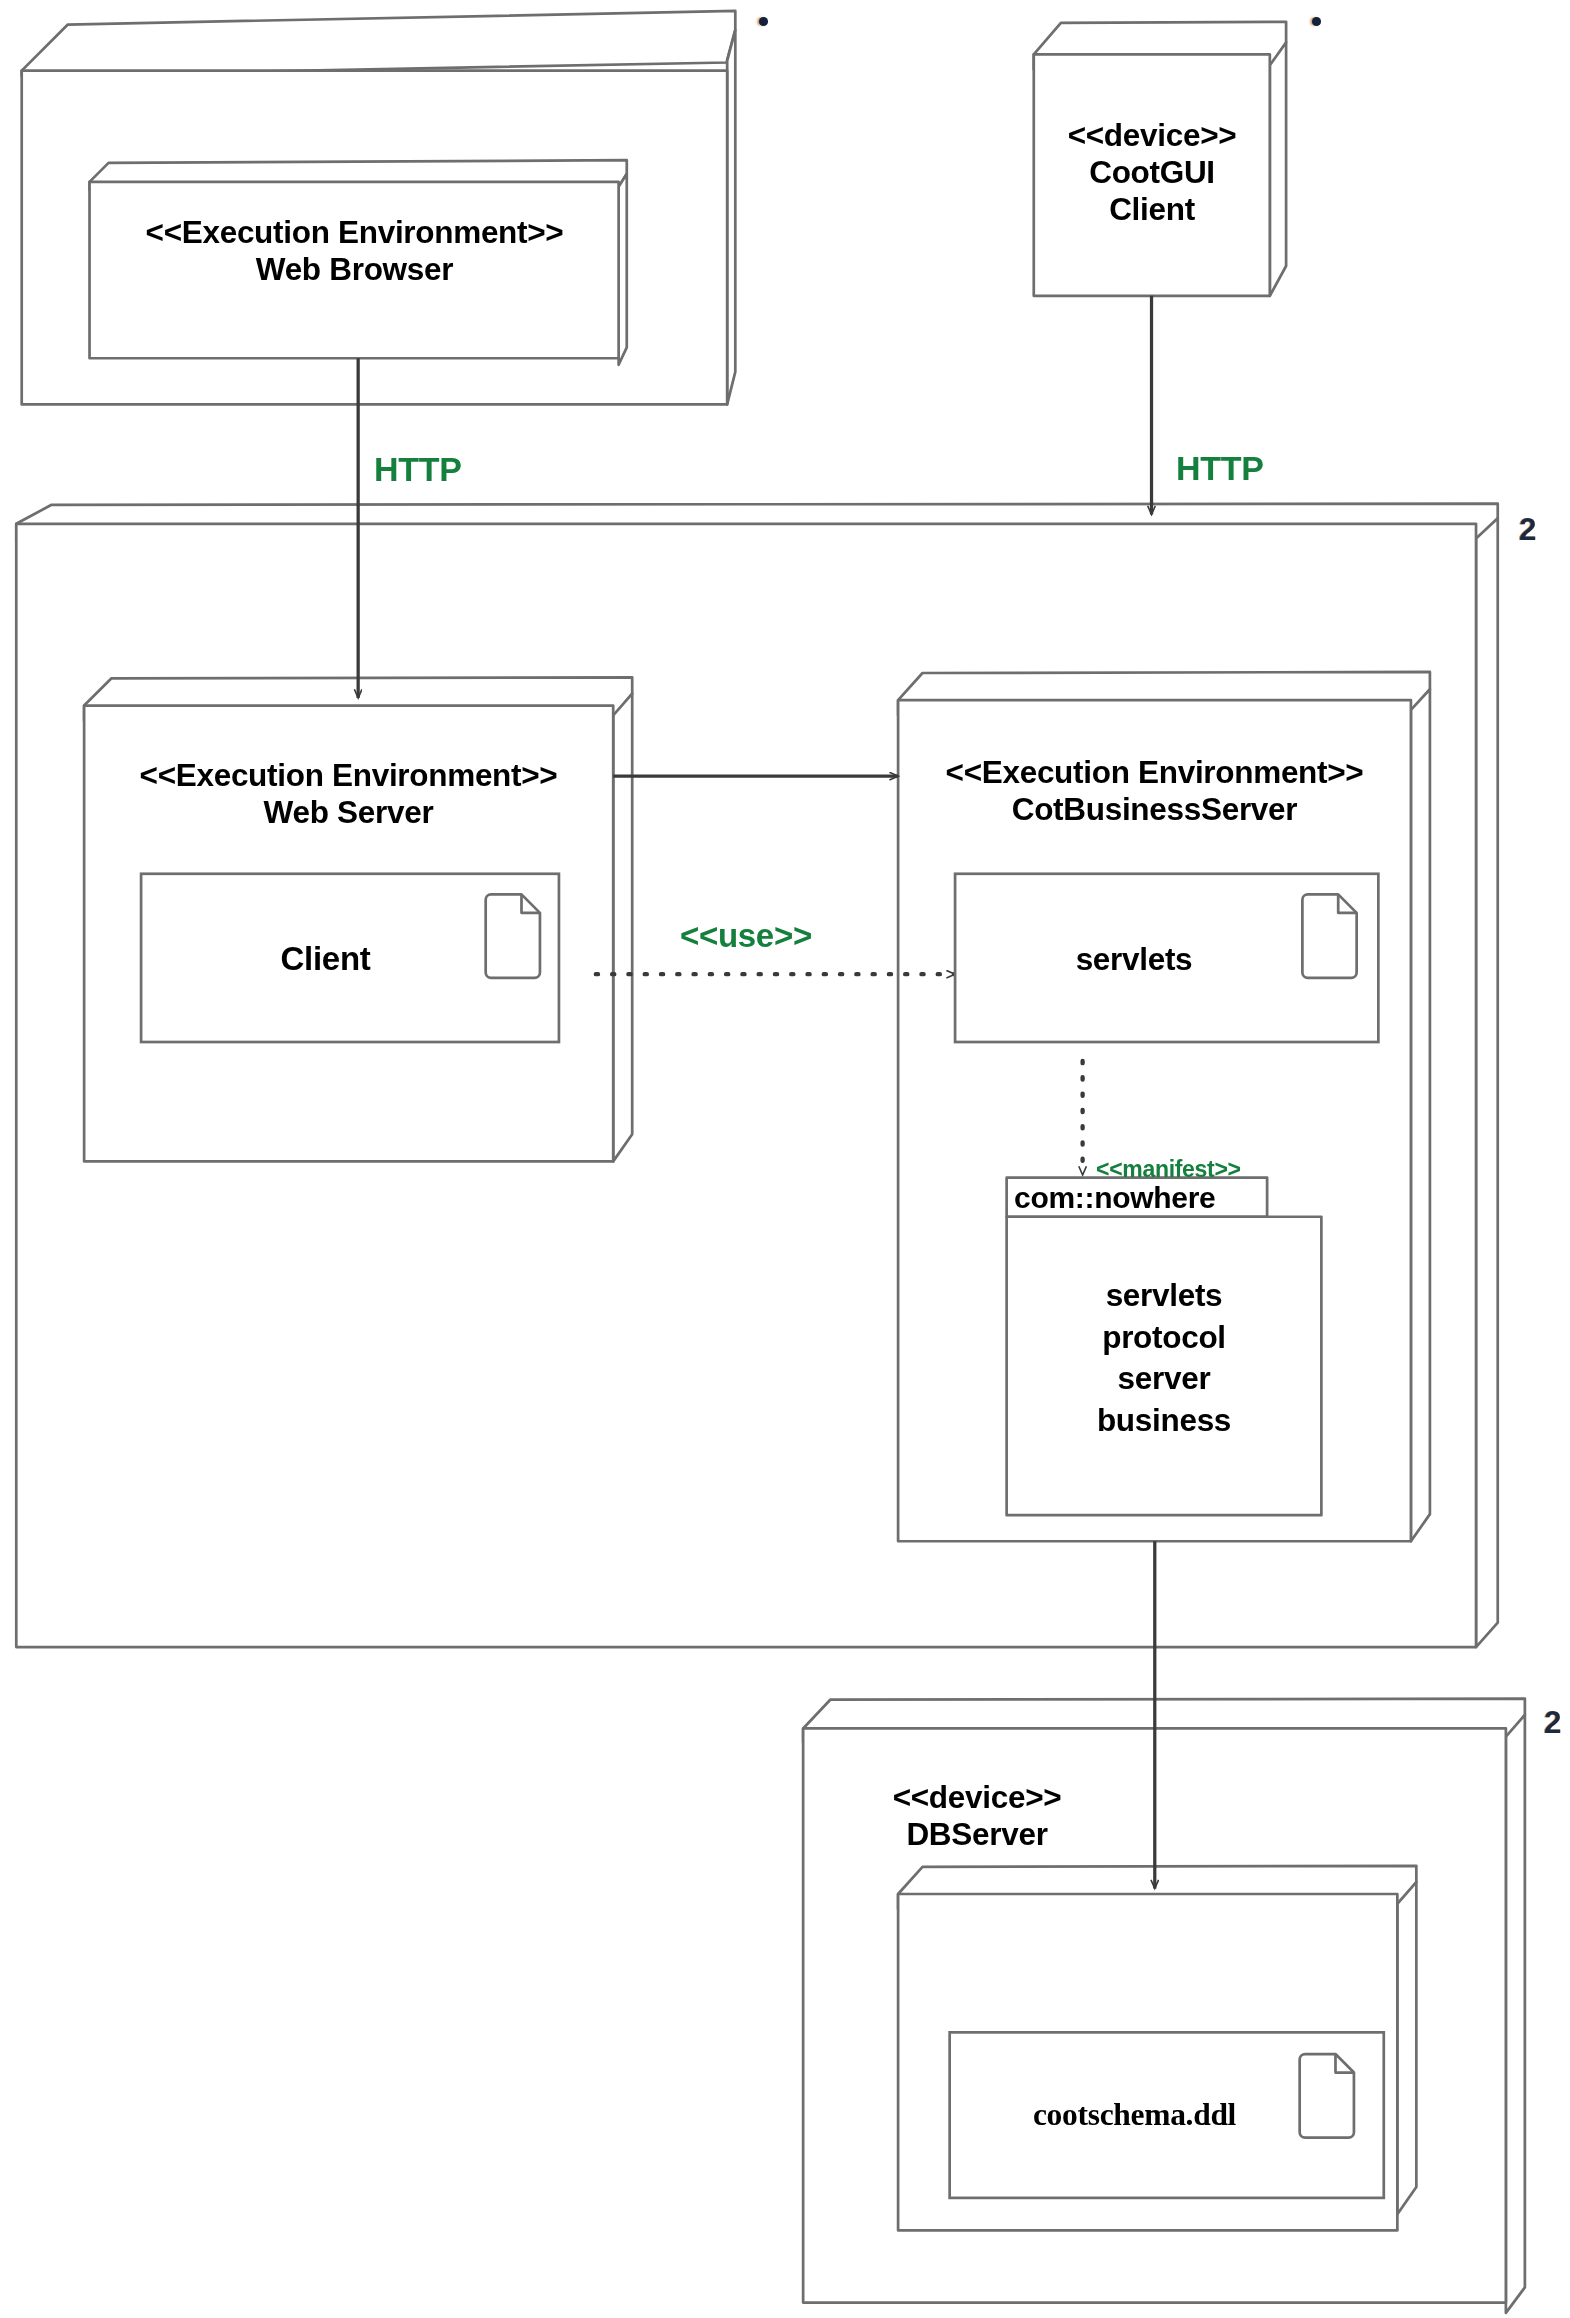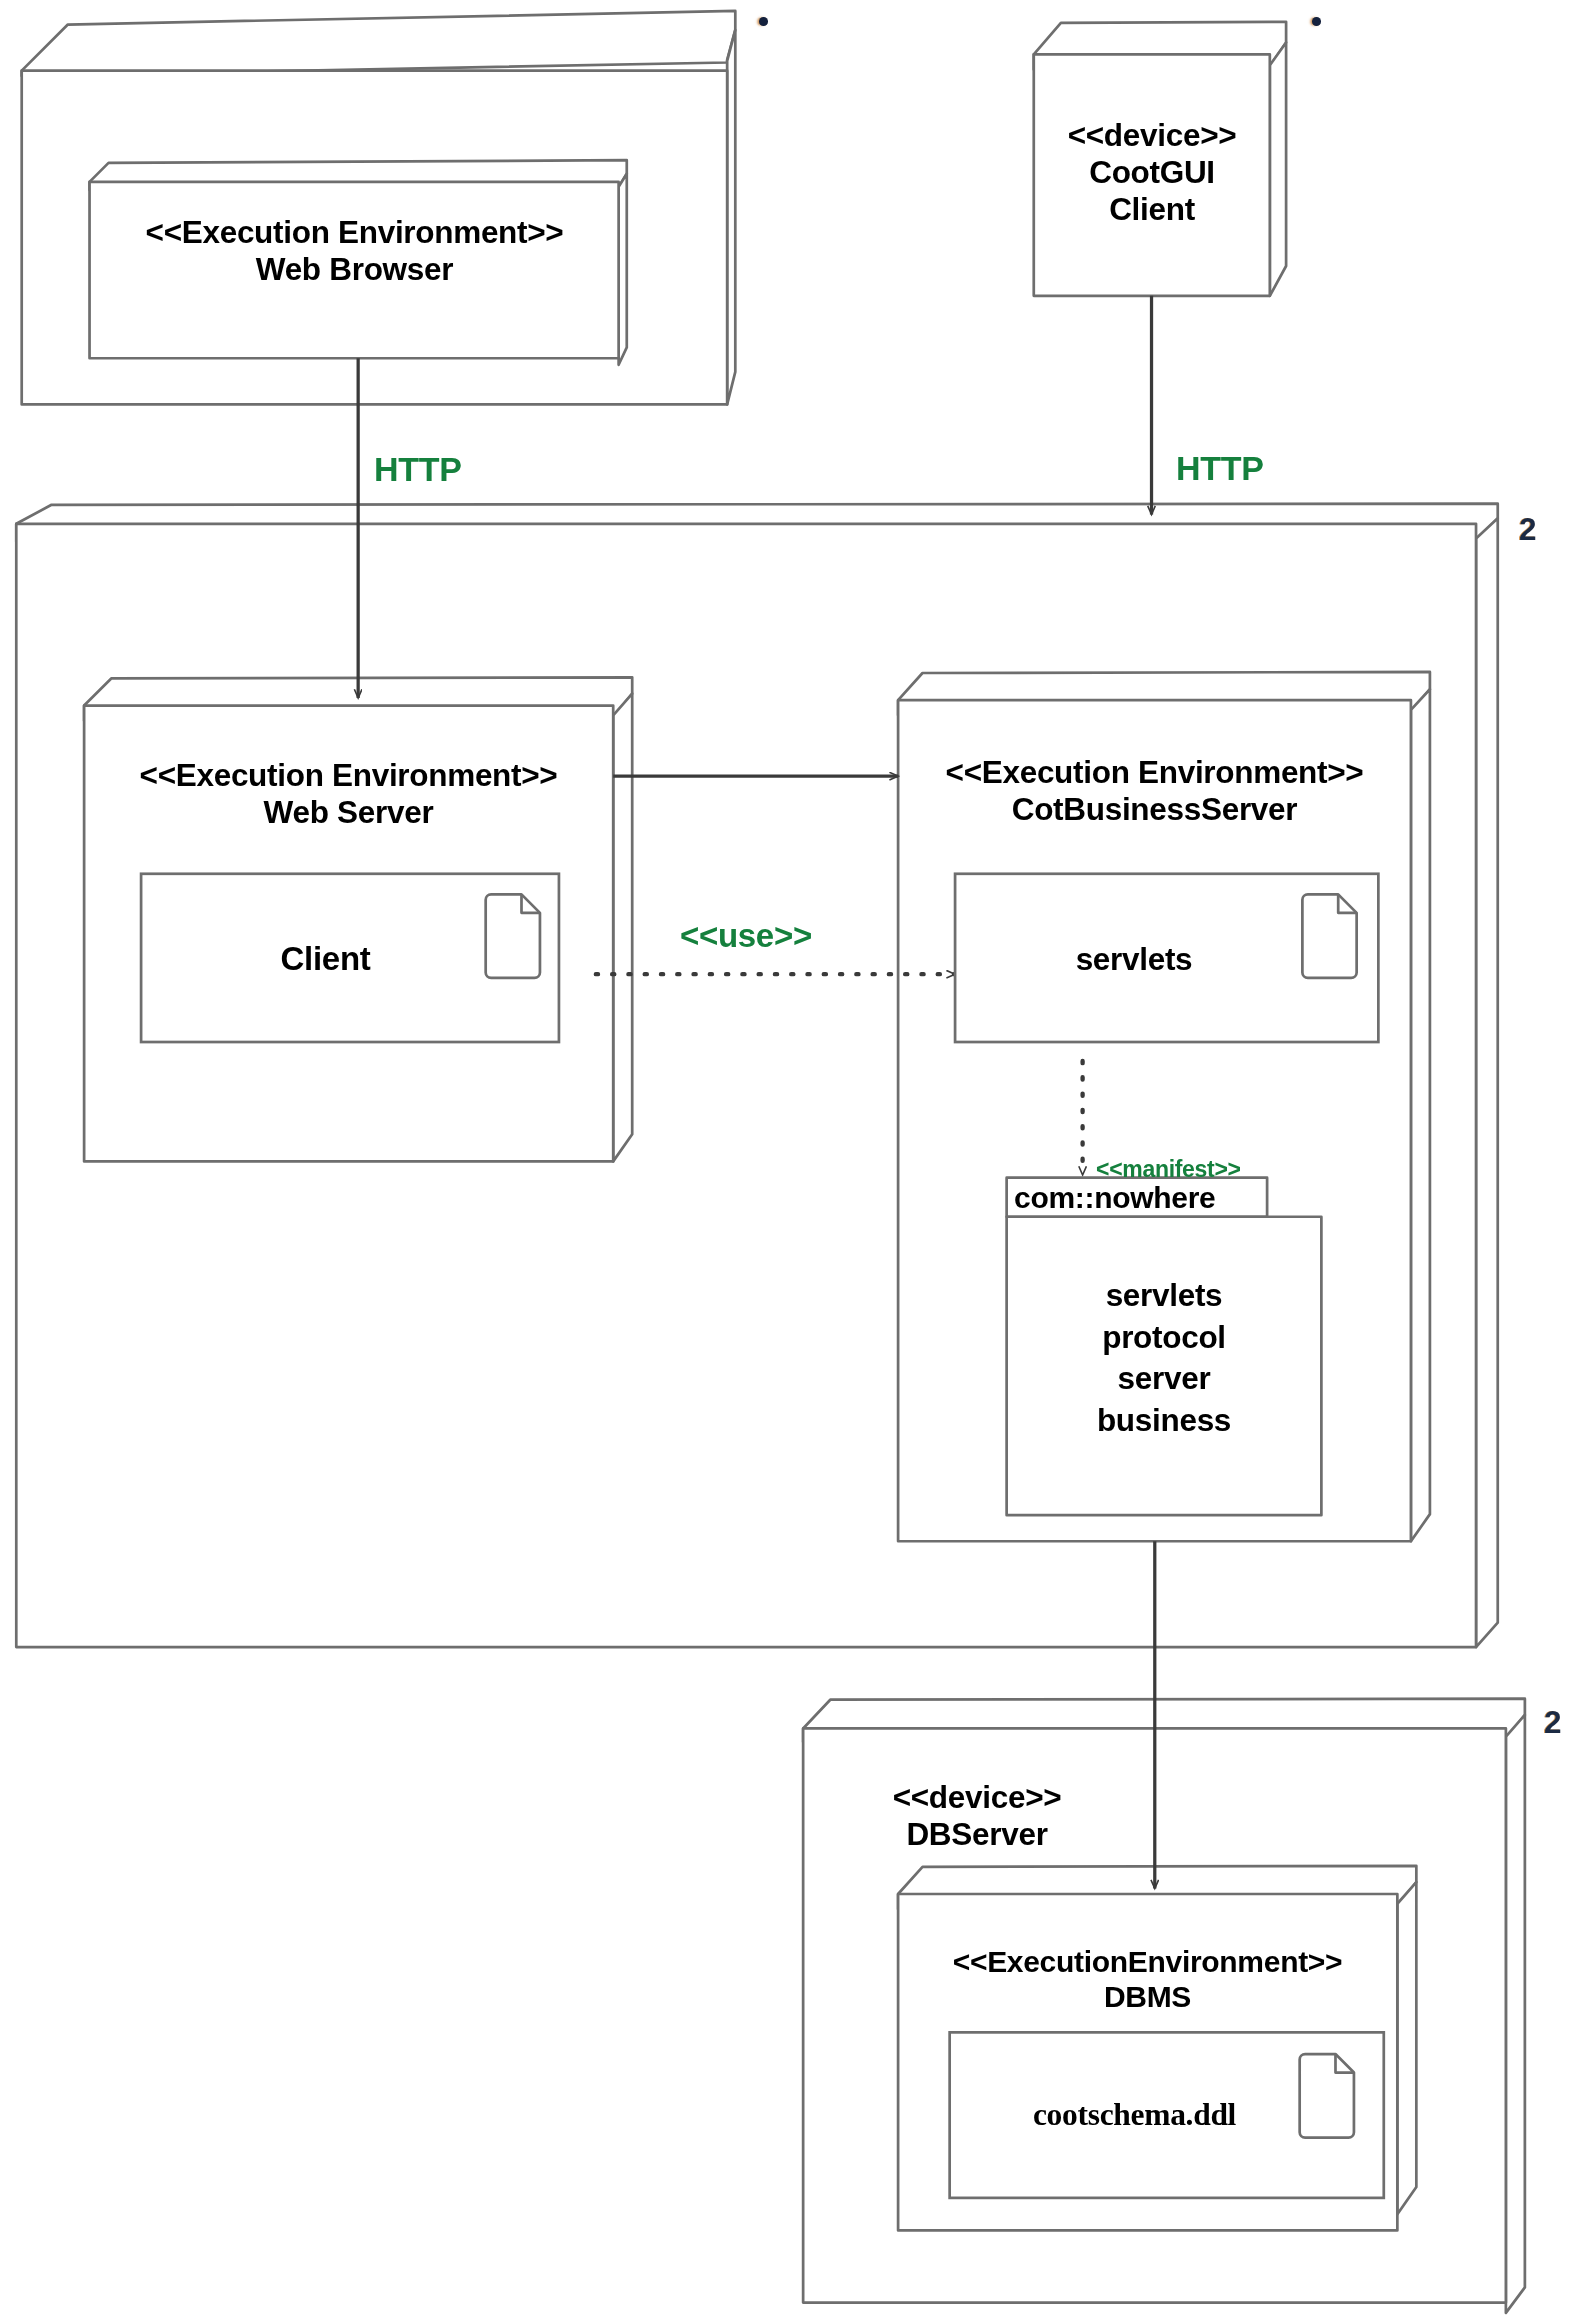--- a/index.html
+++ b/index.html
@@ -198,22 +198,20 @@
   <div class="label" style="left:1014px; top:1180px; width:250px; font-size:30px; text-align:left;">com::nowhere</div>
 
   <div class="label" style="left:1020px; top:1275px; width:288px; font-size:31.5px; line-height:1.32;">servlets
 protocol
 server
 business</div>
 
   <div class="label" style="left:825px; top:1779px; width:304px; font-size:31.5px;">&lt;&lt;device&gt;&gt;
 DBServer</div>
 
-  <div class="label" style="left:898px; top:1944px; width:499px; font-size:30px;">&lt;&lt;ExecutionEnvironment&gt;&gt;
-DBMS</div>
 
   <div class="label" style="left:950px; top:2096px; width:369px; font-size:31.5px;font-family:Liberation Serif, serif;">cootschema.ddl</div>
 
   <div class="edge-label" style="left:374px; top:450px; font-size:34px;">HTTP</div>
 
   <div class="edge-label" style="left:1176px; top:449px; font-size:34px;">HTTP</div>
 
   <div class="edge-label" style="left:680px; top:917px; font-size:33px;">&lt;&lt;use&gt;&gt;</div>
 
   <div class="edge-label" style="left:1096px; top:1156px; font-size:23px;">&lt;&lt;manifest&gt;&gt;</div>

